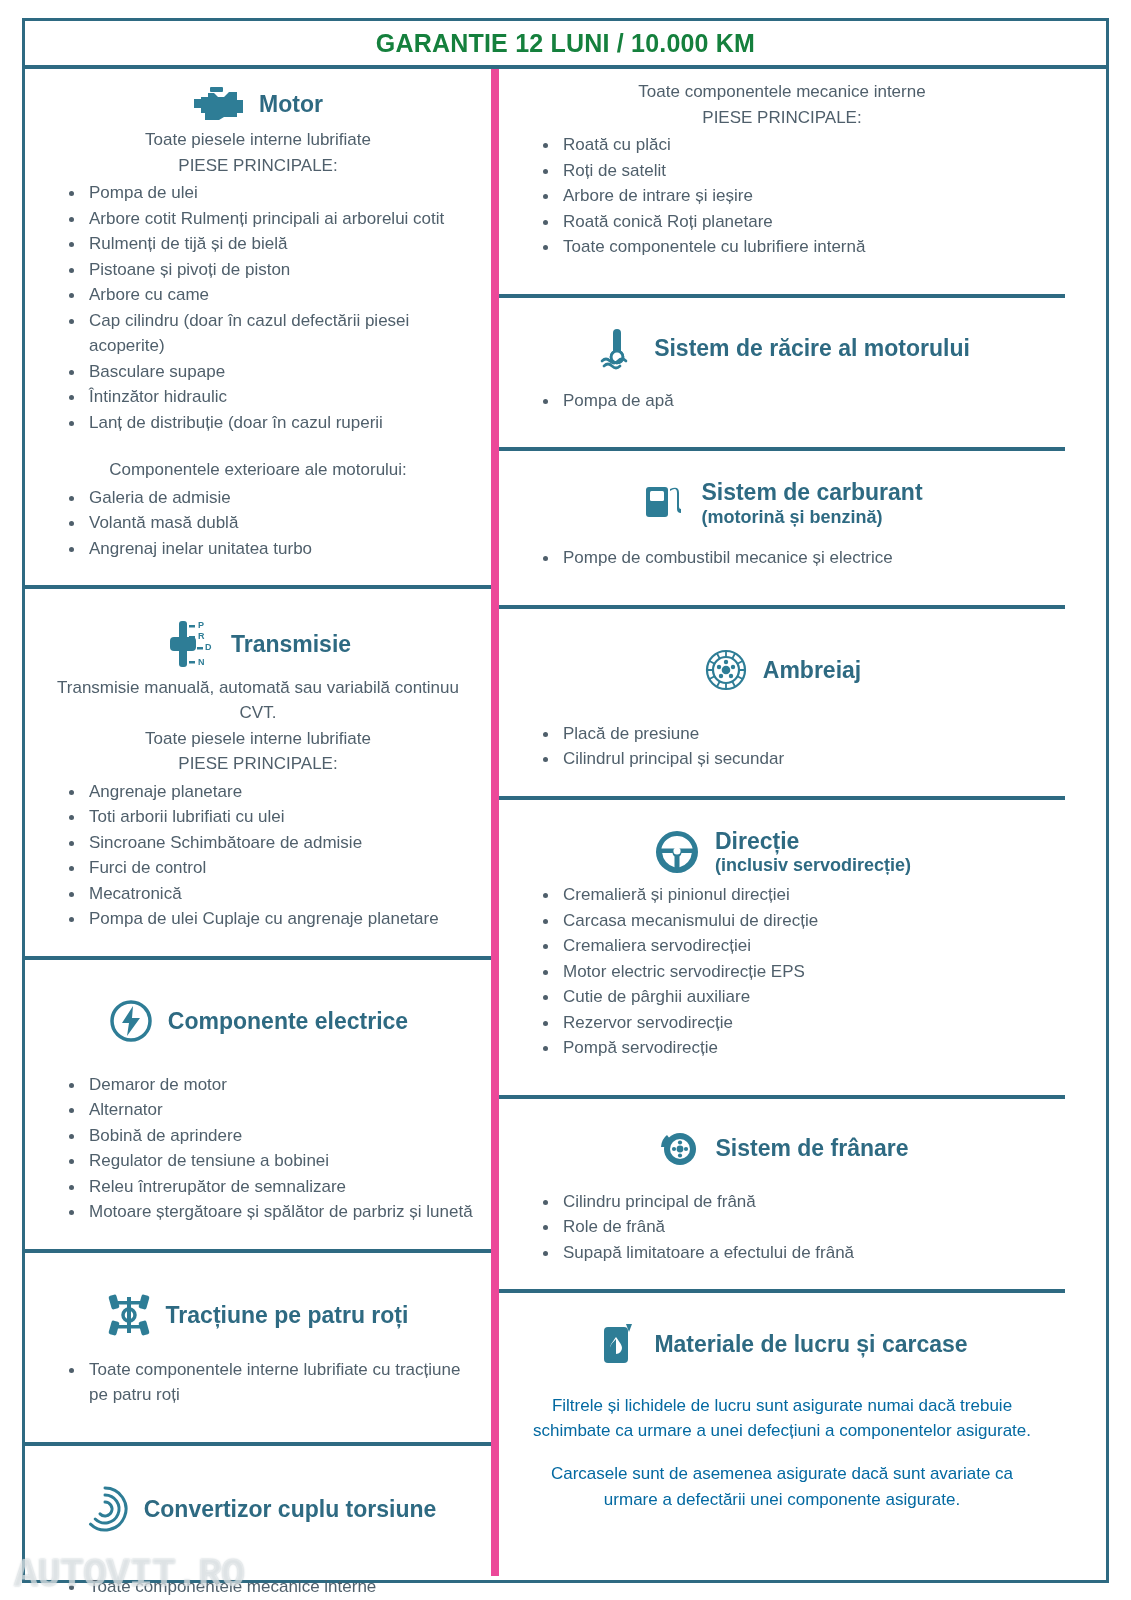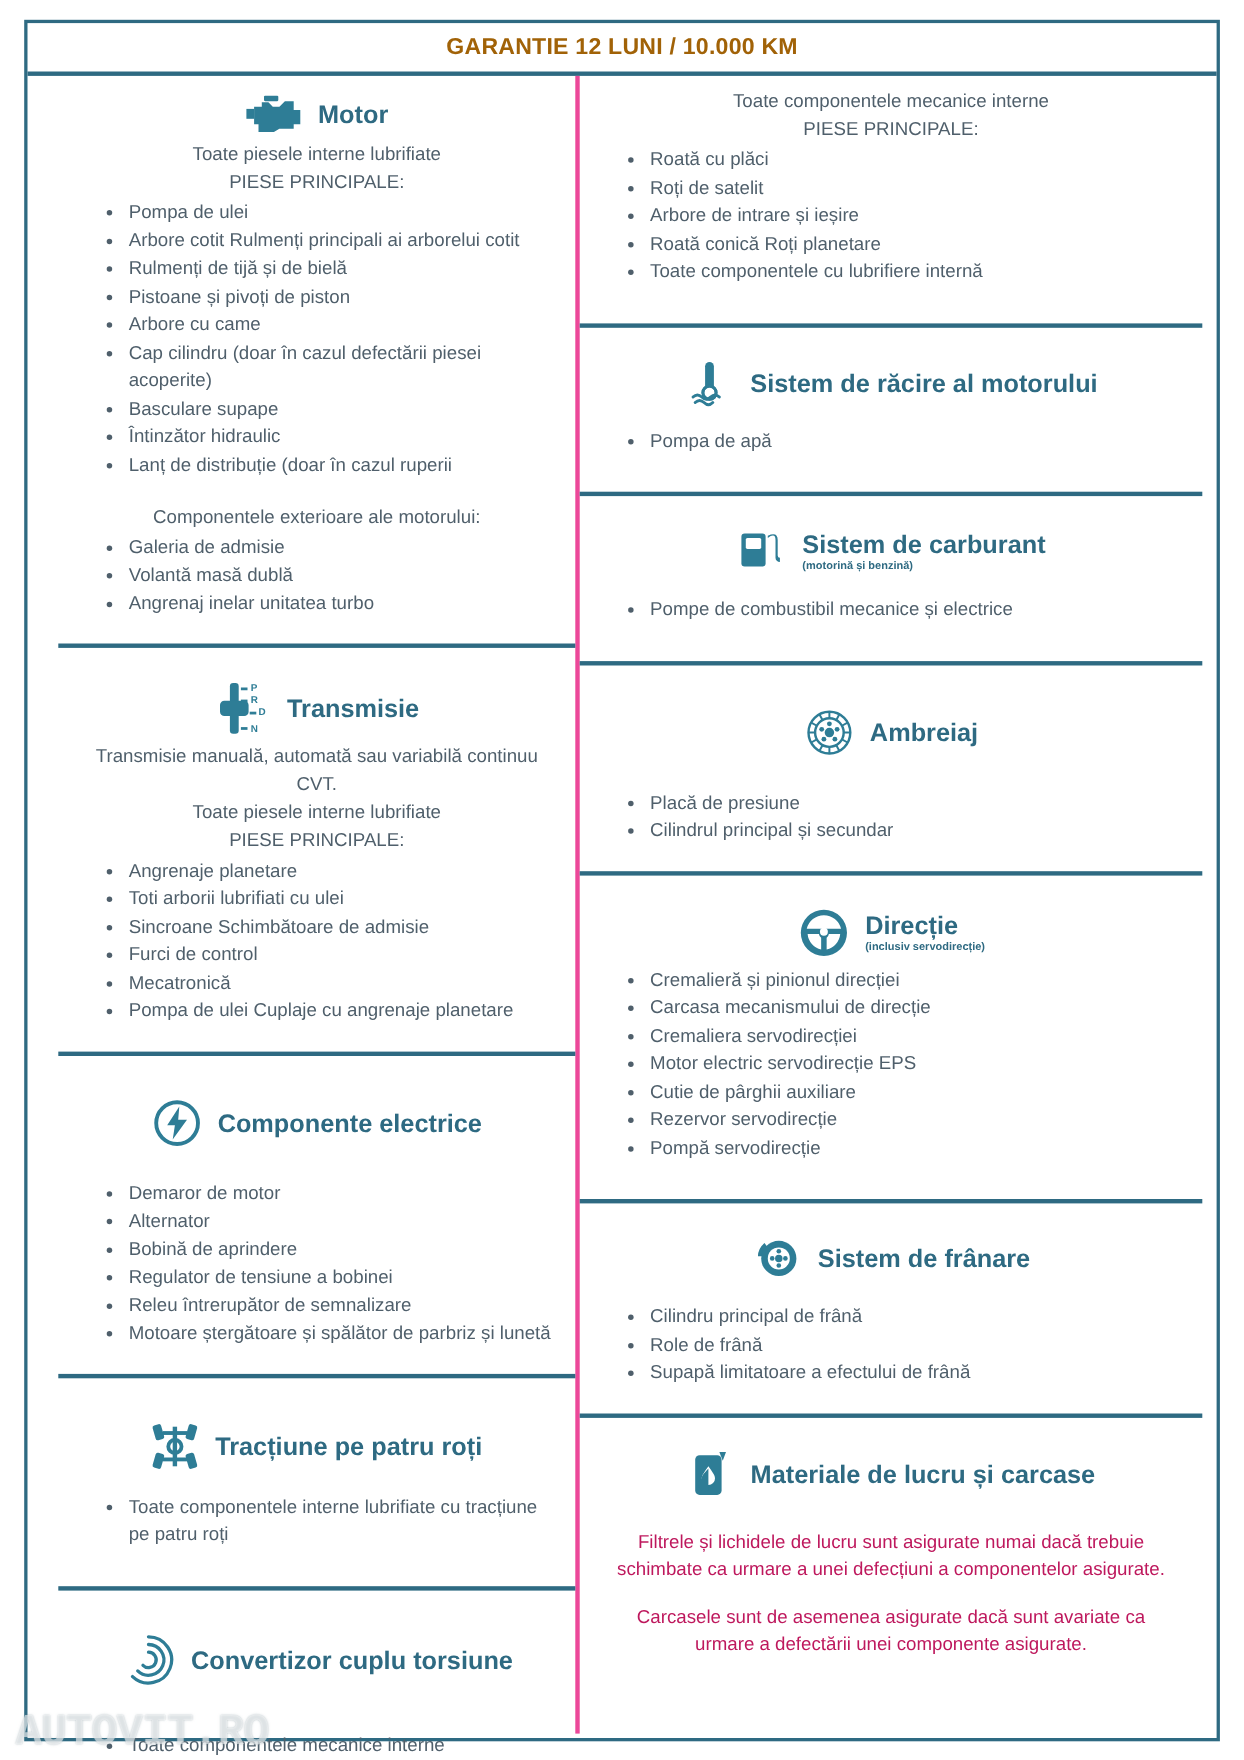--- a/index.html
+++ b/index.html
@@ -23,34 +23,34 @@
     background: #ffffff;
   }
 
   
   .title-bar {
     height: 48px;
     border-bottom: 4px solid #2e6a82;
     display: flex; align-items: center; justify-content: center;
   }
   .title-bar .title-text {
-    font-size: 21px;
+    font-size: 25px;
     font-weight: bold;
-    color: #a16207;
+    color: #15803d;
     letter-spacing: 0.2px;
     white-space: nowrap;
   }
 
   
   .columns {
     display: flex;
     height: calc(100% - 52px);
     align-items: stretch;
   }
-  .col-left  { width: 474px; border-right: 4px solid #ec4899; margin-left: 28px; }
+  .col-left  { width: 474px; border-right: 8px solid #ec4899; }
   .col-right { width: 566px; }
 
   
   .section {
     padding: 10px 14px 12px 14px;
     position: relative;
   }
   .section + .section { border-top: 4px solid #2e6a82; }
 
   .sec-head {
@@ -66,21 +66,21 @@
   }
   .sec-head .heading-wrap { display: flex; flex-direction: column; }
   .sec-head .heading {
     font-size: 23px;
     font-weight: bold;
     color: #2e6a82;
     line-height: 1.15;
     white-space: nowrap;
   }
   .sec-head .subheading {
-    font-size: 10px;
+    font-size: 18px;
     font-weight: bold;
     color: #2e6a82;
     line-height: 1.15;
     margin-top: 1px;
     white-space: nowrap;
   }
 
   .centerline {
     text-align: center;
     font-size: 17px;
@@ -107,21 +107,21 @@
     position: absolute;
     left: 4px; top: 11px;
     width: 5px; height: 5px;
     border-radius: 50%;
     background: #4f5f6b;
   }
 
   .body-para {
     text-align: center;
     font-size: 17px;
-    color: #be185d;
+    color: #0369a1;
     line-height: 1.48;
     margin: 0 10px;
   }
   .para-gap { height: 18px; }
   .spacer-sm { height: 12px; }
   .spacer-md { height: 22px; }
   .spacer-lg { height: 34px; }
 
   
   .watermark {

